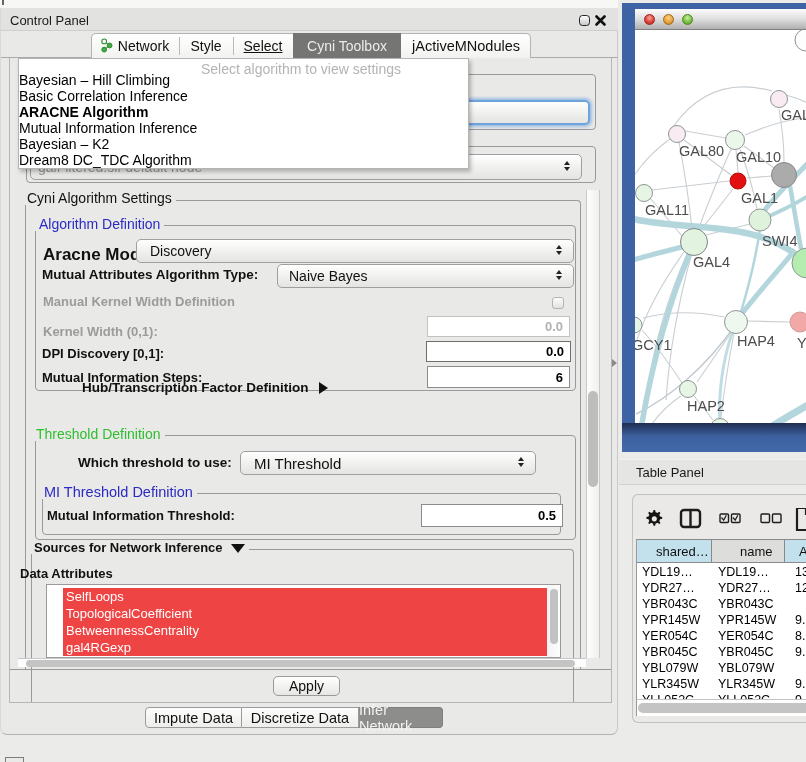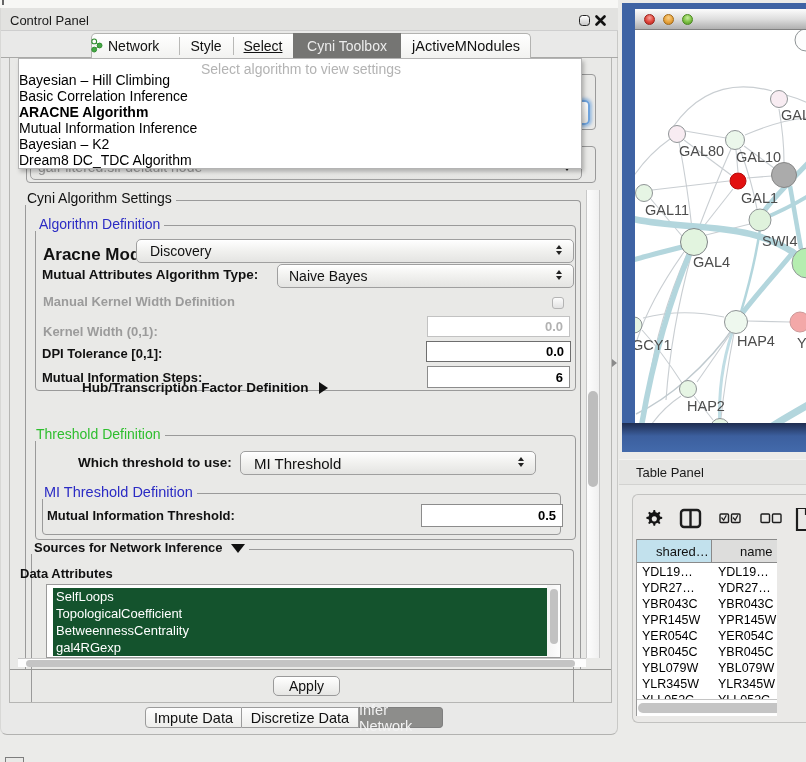--- a/index.html
+++ b/index.html
@@ -37,21 +37,21 @@
 
     <div class="abs" style="left:0;top:0;width:617px;height:23px;background:#e2e2e0;border-bottom:1px solid #cecece;"></div>
     <div class="abs" style="left:9px;top:5px;font-size:13px;color:#1a1a1a;">Control Panel</div>
     <div class="abs" style="left:578px;top:7px;width:11px;height:11px;border:1.8px solid #222;border-radius:3.5px;background:linear-gradient(#fff,#c8c8c8);"></div>
     <svg class="abs" style="left:594px;top:7px;" width="11" height="11" viewBox="0 0 11 11">
         <path d="M 1.5,1.5 L 9.5,9.5 M 9.5,1.5 L 1.5,9.5" stroke="#111" stroke-width="2.6" stroke-linecap="round"></path>
       </svg>
 
     <div id="tabs" class="abs" style="left:0;top:25px;width:617px;height:25px;border-bottom:1px solid #a9a9a7;">
       <div class="abs" style="left:90px;top:0;width:440px;height:25px;background:linear-gradient(#ffffff,#f2f2f0);border:1px solid #b3b3b1;border-bottom:none;border-radius:5px 5px 0 0;"></div>
-      <div class="abs" style="left:90px;top:0;width:88px;height:25px;display:flex;align-items:center;justify-content:flex-start;font-size:14px;color:#111;">
+      <div class="abs" style="left:90px;top:0;width:88px;height:25px;display:flex;align-items:center;justify-content:center;font-size:14px;color:#111;">
         <svg width="12" height="15" viewBox="0 0 12 15" style="margin-right:5px;">
           <line x1="4" y1="4" x2="8" y2="7" stroke="#2e8b2e"></line>
           <line x1="4" y1="11" x2="8" y2="8" stroke="#2e8b2e"></line>
           <circle cx="3.2" cy="3.4" r="2.4" fill="#fdfdfd" stroke="#2e8b2e" stroke-width="1.1"></circle>
           <circle cx="8.6" cy="7.5" r="2.4" fill="#44a844" stroke="#2e8b2e" stroke-width="1"></circle>
           <circle cx="3.2" cy="11.6" r="2.4" fill="#44a844" stroke="#2e8b2e" stroke-width="1"></circle>
         </svg>Network</div>
       <div class="abs" style="left:178px;top:4px;width:1px;height:18px;background:#b9b9b7;"></div>
       <div class="abs" style="left:178px;top:0;width:54px;height:25px;display:flex;align-items:center;justify-content:center;font-size:14px;color:#111;">Style</div>
       <div class="abs" style="left:232px;top:4px;width:1px;height:18px;background:#b9b9b7;"></div>
@@ -92,21 +92,21 @@
         <div class="ctext" style="left:11px;">Naive Bayes</div>
         <div class="arr" style="top:5px;">
             <div class="up"></div>
             <div class="dn"></div>
           </div>
       </div>
       <div class="lbl" style="left:33px;top:236px;color:#9b9b9b;">Manual Kernel Width Definition</div>
       <div class="abs" style="left:542px;top:239px;width:12px;height:12px;border:1px solid #b4b4b4;border-radius:3px;background:linear-gradient(#fcfcfc,#e2e2e2);"></div>
       <div class="lbl" style="left:33px;top:266px;color:#9b9b9b;">Kernel Width (0,1):</div>
       <div class="fld" style="left:417px;top:258px;width:143px;height:21px;border:1px solid #c2c2c2;color:#b2b2b2;">0.0</div>
-      <div class="lbl" style="left:32px;top:288px;">DPI Tolerance [0,1]:</div>
+      <div class="lbl" style="left:32px;top:288px;">DPI Discovery [0,1]:</div>
       <div class="fld" style="left:416px;top:283px;width:145px;height:21px;border:1px solid #6e6e6e;color:#000;">0.0</div>
       <div class="lbl" style="left:32px;top:312px;">Mutual Information Steps:</div>
       <div class="fld" style="left:417px;top:308px;width:143px;height:22px;border:1px solid #8c8c8c;color:#000;">6</div>
 
       <div class="lbl" style="left:32px;top:322px;font-size:13.5px;margin-left:40px;">Hub/Transcription Factor Definition
         <span style="display:inline-block;width:0;height:0;border-top:6.5px solid transparent;border-bottom:6.5px solid transparent;border-left:9px solid #111;margin-left:7px;vertical-align:-2px;"></span></div>
 
       <div class="grp" style="left:25px;top:377px;width:541px;height:105px;"></div>
       <div class="grplbl" style="left:22px;top:370px;color:#2ebe2e;">Threshold Definition</div>
       <div class="lbl" style="left:68px;top:397px;font-size:13.5px;">Which threshold to use:</div>
@@ -120,34 +120,34 @@
       <div class="grp" style="left:32px;top:435px;width:519px;height:42px;"></div>
       <div class="grplbl" style="left:30px;top:428px;color:#2b2bc4;font-size:14.5px;">MI Threshold Definition</div>
       <div class="lbl" style="left:37px;top:450px;">Mutual Information Threshold:</div>
       <div class="fld" style="left:411px;top:446px;width:142px;height:23px;border:1px solid #8c8c8c;color:#000;">0.5</div>
 
       <div class="grp" style="left:21px;top:491px;width:543px;height:160px;border-bottom:none;border-radius:4px 4px 0 0;"></div>
       <div class="grplbl" style="left:20px;top:483px;color:#111;font-weight:bold;font-size:13px;">Sources for Network Inference
         <span style="display:inline-block;width:0;height:0;border-left:7px solid transparent;border-right:7px solid transparent;border-top:9px solid #111;margin-left:5px;vertical-align:-1px;"></span></div>
       <div class="lbl" style="left:10px;top:508px;">Data Attributes</div>
       <div class="abs" style="left:36px;top:526px;width:515px;height:74px;background:#fff;border:1px solid #9a9a9a;overflow:hidden;">
-        <div class="abs" style="left:6px;top:2.5px;width:501px;height:68px;background:#14532d;color:#fff;font-size:13px;line-height:17px;padding-left:3px;">SelfLoops<br>TopologicalCoefficient<br>BetweennessCentrality<br>gal4RGexp</div>
+        <div class="abs" style="left:16px;top:2.5px;width:501px;height:68px;background:#ef4444;color:#fff;font-size:13px;line-height:17px;padding-left:3px;">SelfLoops<br>TopologicalCoefficient<br>BetweennessCentrality<br>gal4RGexp</div>
         <div class="abs" style="right:0;top:0;width:13px;height:74px;background:linear-gradient(to right,#f4f4f4,#fdfdfd);"></div>
         <div class="abs" style="right:2px;top:4px;width:8px;height:55px;background:#c2c2c2;border-radius:4px;"></div>
       </div>
 
       <div class="abs" style="left:576px;top:132px;width:14px;height:468px;background:linear-gradient(to right,#fdfdfd,#f0f0f0);border-left:1px solid #c8c8c8;border-right:1px solid #c8c8c8;"></div>
       <div class="abs" style="left:578px;top:333px;width:10px;height:96px;background:#bdbdbd;border-radius:5px;"></div>
       <div class="abs" style="left:8px;top:600px;width:568px;height:9px;background:#fdfdfd;border-top:1px solid #c8c8c8;"></div>
       <div class="abs" style="left:16px;top:601.5px;width:549px;height:7px;background:#c4c4c4;border-radius:3.5px;"></div>
       <div class="abs" style="left:0px;top:611px;width:603px;height:1px;background:#989896;"></div>
 
       <div class="abs" style="left:263px;top:618px;width:67px;height:20px;border:1px solid #9a9a9a;border-radius:5px;background:linear-gradient(#ffffff,#e6e6e4);display:flex;align-items:center;justify-content:center;font-size:14px;color:#111;">Apply</div>
 
-      <div class="abs" style="left:8px;top:0px;width:564px;height:111px;background:#fff;border:1px solid #b4b4b4;box-shadow:2px 3px 4px rgba(0,0,0,0.25);overflow:hidden;">
+      <div class="abs" style="left:8px;top:0px;width:451px;height:111px;background:#fff;border:1px solid #b4b4b4;box-shadow:2px 3px 4px rgba(0,0,0,0.25);overflow:hidden;">
         <div class="abs" style="left:0;top:2px;width:564px;text-align:center;font-size:14px;color:#b3b3b3;">Select algorithm to view settings</div>
         <div class="abs" style="left:0px;top:13px;font-size:14px;color:#000;line-height:16px;white-space:nowrap;">Bayesian – Hill Climbing<br>Basic Correlation Inference<br><span class="b">ARACNE Algorithm</span><br>Mutual Information Inference<br>Bayesian – K2<br>Dream8 DC_TDC Algorithm</div>
       </div>
     </div>
 
     <div id="segtabs" class="abs" style="left:144px;top:699px;height:21px;display:flex;">
       <div style="width:97px;height:21px;border:1px solid #9b9b9b;border-radius:4px 0 0 4px;background:linear-gradient(#fdfdfd,#ededeb);display:flex;align-items:center;justify-content:center;font-size:14.5px;color:#111;">Impute Data</div>
       <div style="width:117px;height:21px;border:1px solid #9b9b9b;border-left:none;background:linear-gradient(#fdfdfd,#ededeb);display:flex;align-items:center;justify-content:center;font-size:14.5px;color:#111;">Discretize Data</div>
       <div style="width:84px;height:21px;border:1px solid #7f7f7f;border-left:none;border-radius:0 4px 4px 0;background:#8d8d8b;display:flex;align-items:center;justify-content:center;font-size:14.5px;color:#f2f2f2;">Infer Network</div>
     </div>
@@ -260,21 +260,21 @@
           <rect x="76" y="6" width="8.5" height="8.5" rx="1"></rect>
           <rect x="87.5" y="6" width="8.5" height="8.5" rx="1"></rect>
           <path d="M 77.5,9.5 l 2.2,2.6 l 2.6,-4.8" stroke-width="1.2"></path>
           <path d="M 89,9.5 l 2.2,2.6 l 2.6,-4.8" stroke-width="1.2"></path>
           <rect x="117" y="6" width="8.5" height="8.5" rx="1"></rect>
           <rect x="128.5" y="6" width="8.5" height="8.5" rx="1"></rect>
         </g>
         <path d="M 153,0 l 10,0 l 5,5 l 0,17 l -15,0 z M 162,0 l 0,6 l 6,0" fill="none" stroke="#1d1d1d" stroke-width="2.2"></path>
       </svg>
 
-      <div class="abs" style="left:3px;top:44px;width:141px;height:177px;background:#fff;border-left:1px solid #9a9a9a;overflow:hidden;">
+      <div class="abs" style="left:3px;top:44px;width:171px;height:177px;background:#fff;border-left:1px solid #9a9a9a;overflow:hidden;">
 
         <div class="abs" style="left:0;top:0;width:171px;height:24px;border-top:1px solid #8a8a8a;border-bottom:1px solid #8a8a8a;display:flex;font-size:13px;color:#111;">
           <div style="width:75px;background:#c2e1ed;border-right:1px solid #8a8a8a;display:flex;align-items:center;padding-left:19px;">shared…</div>
           <div style="width:73px;background:#dddddc;border-right:1px solid #8a8a8a;display:flex;align-items:center;padding-left:28px;">name</div>
           <div style="flex:1;background:#c2e1ed;display:flex;align-items:center;padding-left:14px;">A</div>
         </div>
 
         <div class="abs" style="left:5px;top:25px;font-size:12.5px;line-height:16px;color:#000;white-space:pre;">YDL19…
 YDR27…
 YBR043C

